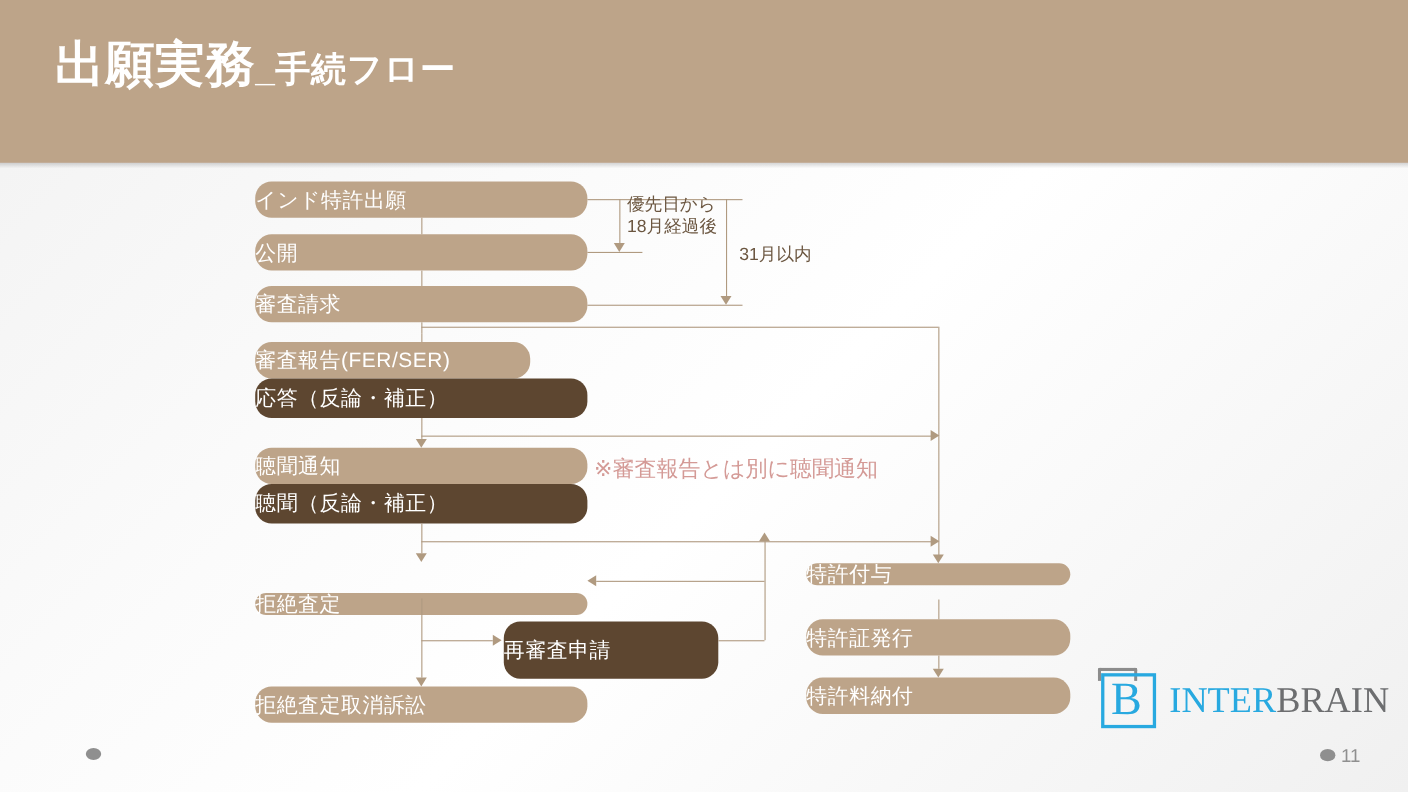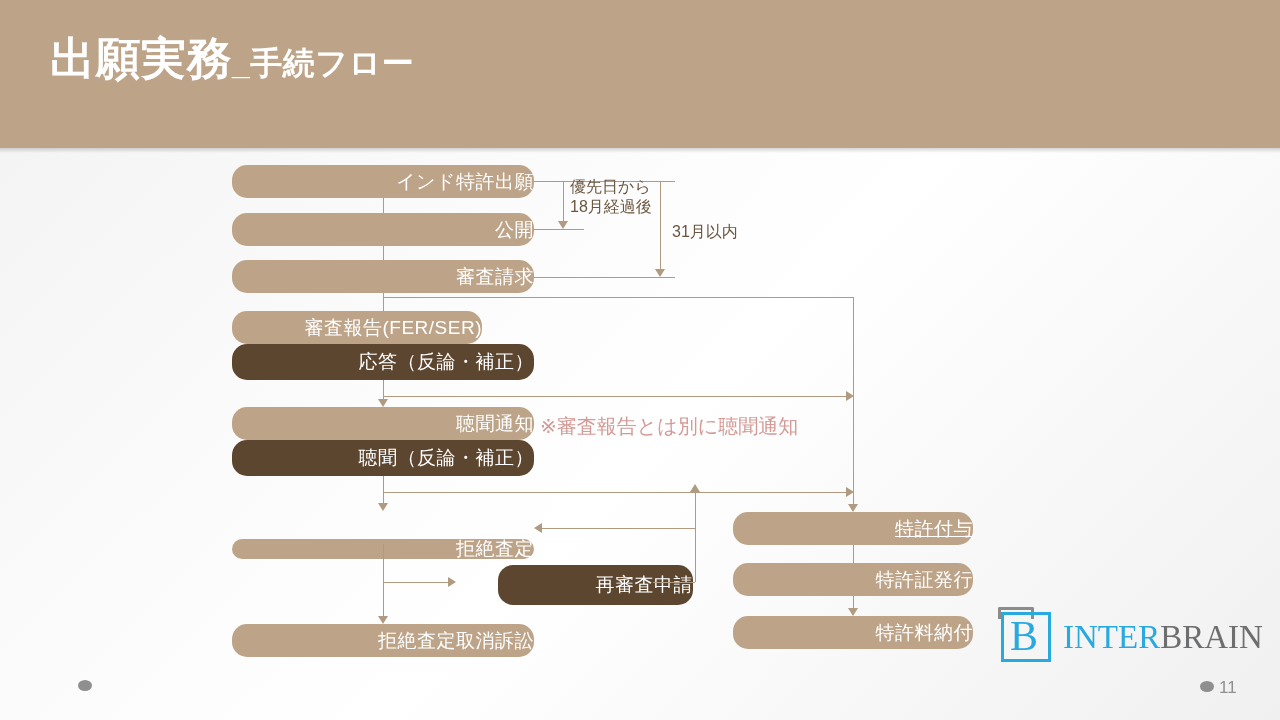--- a/index.html
+++ b/index.html
@@ -53,21 +53,21 @@
     font-size: 32px;
     font-weight: bold;
     letter-spacing: 0.5px;
   }
 
   
   .box {
     position: absolute;
     display: flex;
     align-items: center;
-    justify-content: flex-end;
+    justify-content: flex-start;
     color: #ffffff;
     font-size: 19px;
     letter-spacing: 0.5px;
     white-space: nowrap;
     box-sizing: border-box;
     border-radius: 15px;
   }
   .box.light { background: #bda489; }
   .box.dark  { background: #5d4630; }
 
@@ -212,29 +212,29 @@
     <span>聴聞通知</span>
   </div>
   <div class="box dark" style="left:232px; top:440px; width:302px; height:36px;">
     <span>聴聞（反論・補正）</span>
   </div>
 
   <div class="box light" style="left:232px; top:539px; width:302px; height:20px;">
     <span>拒絶査定</span>
   </div>
 
-  <div class="box dark" style="left:458px; top:565px; width:195px; height:40px;margin-left:40px;">
+  <div class="box dark" style="left:458px; top:565px; width:195px; height:52px;">
     <span>再審査申請</span>
   </div>
 
   <div class="box light" style="left:232px; top:624px; width:302px; height:33px;">
     <span>拒絶査定取消訴訟</span>
   </div>
 
-  <div class="box light" style="left:733px; top:512px; width:240px; height:33px;text-decoration:underline;">
+  <div class="box light" style="left:733px; top:512px; width:240px; height:20px;">
     <span>特許付与</span>
   </div>
   <div class="box light" style="left:733px; top:563px; width:240px; height:33px;">
     <span>特許証発行</span>
   </div>
   <div class="box light" style="left:733px; top:616px; width:240px; height:33px;">
     <span>特許料納付</span>
   </div>
 
   <div class="line-v" style="left:383px; top:198px; height:15px;"></div>

